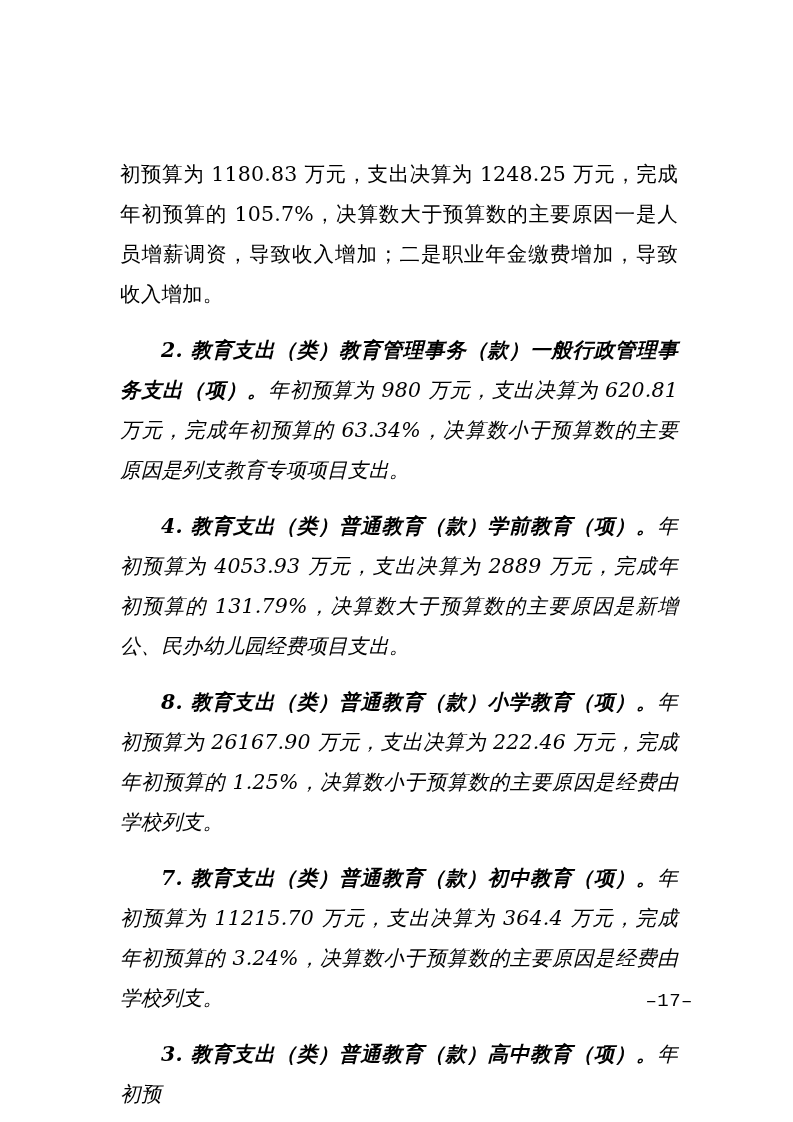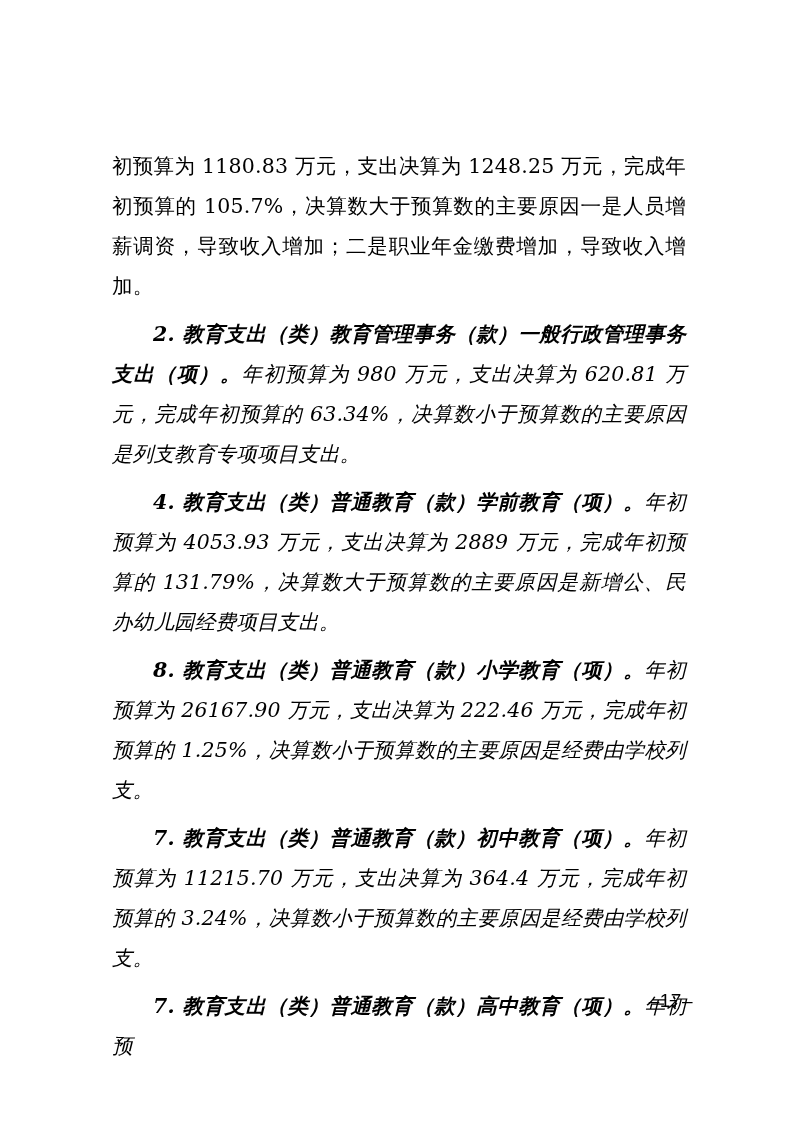--- a/index.html
+++ b/index.html
@@ -27,36 +27,36 @@
     position: absolute;
     left: 104px;
     top: 138px;
     width: 590px;
   }
   .para {
     font-size: 20.5px;
     line-height: 40px;
     text-align: justify;
     text-justify: inter-ideograph;
-    margin: 8px;
+    margin: 16px;
     letter-spacing: 0.2px;
   }
   .indent {
     text-indent: 2em;
     font-style: italic;
   }
   .bold {
     font-weight: bold;
   }
   .page-number {
     position: absolute;
     right: 100px;
     top: 990px;
     font-size: 19px;
-    font-family: Liberation Sans, sans-serif;
+    font-family: Liberation Mono, monospace;
     letter-spacing: 0.5px;
   }
 </style>
 </head>
 <body>
 
 <div class="page">
   <div class="content">
 
     <p class="para">
@@ -74,19 +74,19 @@
 
     <p class="para indent">
       <span class="bold">8. 教育支出（类）普通教育（款）小学教育（项）。</span><span>年初预算为 26167.90 万元，支出决算为 222.46 万元，完成年初预算的 1.25%，决算数小于预算数的主要原因是经费由学校列支。</span>
     </p>
 
     <p class="para indent">
       <span class="bold">7. 教育支出（类）普通教育（款）初中教育（项）。</span><span>年初预算为 11215.70 万元，支出决算为 364.4 万元，完成年初预算的 3.24%，决算数小于预算数的主要原因是经费由学校列支。</span>
     </p>
 
     <p class="para indent">
-      <span class="bold">7. 教育支出（类）普通教育（款）高中教育（项）。</span><span>年初预</span>
+      <span class="bold">3. 教育支出（类）普通教育（款）高中教育（项）。</span><span>年初预</span>
     </p>
 
   </div>
 
   <div class="page-number">–17–</div>
 </div>
 
 </body></html>

